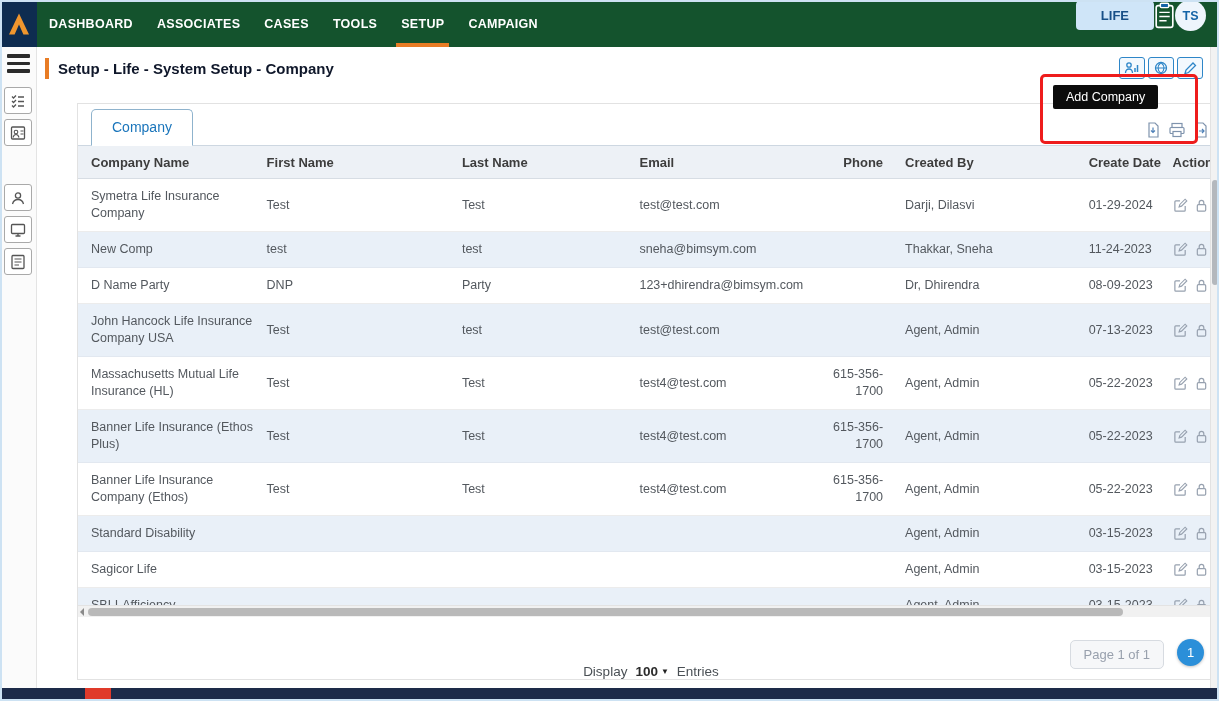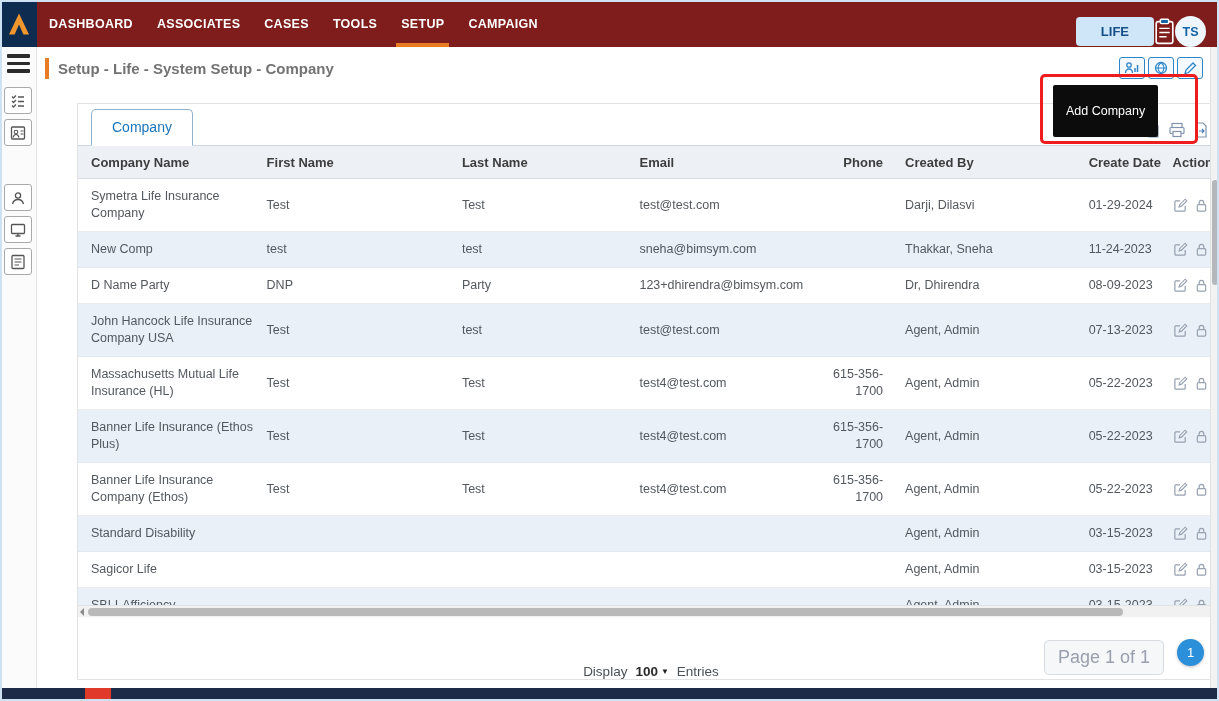--- a/index.html
+++ b/index.html
@@ -1,41 +1,41 @@
 <!DOCTYPE html>
 <html><head>
 <meta charset="utf-8">
 <style>
   * { margin:0; padding:0; box-sizing:border-box; }
   html,body { width:1219px; height:701px; }
   body { font-family:"Liberation Sans", sans-serif; position:relative; background:#fff; overflow:hidden; }
   .frame { position:absolute; inset:0; border:2px solid #cde2f3; pointer-events:none; z-index:99; }
 
   
-  .topnav { position:absolute; left:0; top:0; width:100%; height:47px; background:#7f1d1d; display:flex; align-items:flex-end; z-index:5; }
+  .topnav { position:absolute; left:0; top:0; width:100%; height:47px; background:#14532d; display:flex; align-items:flex-start; z-index:5; }
   .logo { width:37px; height:47px; background:#0e2c50; display:flex; align-items:center; justify-content:center; flex:none; }
   .nav-items { display:flex; height:100%; }
   .nav-item { position:relative; display:flex; align-items:center; padding:0 12px; color:#fff; font-size:12.5px; font-weight:700; letter-spacing:.3px; cursor:pointer; text-decoration:none; }
   .nav-item.active::after { content:""; position:absolute; left:7px; right:7px; bottom:0; height:4px; background:#e87c25; }
   .nav-right { margin-left:auto; display:flex; align-items:center; gap:0; padding-right:13px; }
   .life-btn { background:#cfe5f8; color:#174f87; font-weight:700; font-size:13px; padding:7px 25px; border-radius:4px; border:none; cursor:pointer; font-family:inherit; }
   .avatar { width:31px; height:31px; border-radius:50%; background:#eef5fc; color:#1564a7; font-size:12.5px; font-weight:700; display:flex; align-items:center; justify-content:center; cursor:pointer; }
 
   
   .sidebar { position:absolute; left:0; top:47px; width:37px; height:641px; background:#fbfbfb; border-right:1px solid #e4e4e4; z-index:4; }
   .hamburger { width:37px; height:32px; padding:7px 7px 0; cursor:pointer; }
   .hamburger div { height:3.5px; background:#2b2b2b; margin-bottom:4px; border-radius:1px; }
   .side-icons { display:flex; flex-direction:column; align-items:center; gap:5px; margin-top:8px; }
   .side-btn { width:28px; height:27px; border:1px solid #a9a9a9; border-radius:3px; background:#fff; display:flex; align-items:center; justify-content:center; cursor:pointer; }
   .side-gap { height:28px; }
 
   
   .header-row { position:absolute; left:37px; top:47px; width:1173px; height:42px; background:#fff; display:flex; align-items:center; }
   .crumb-bar { width:4px; height:21px; background:#e87c25; margin-left:8px; margin-right:9px; flex:none; }
-  .breadcrumb { color:#737373; font-size:15px; font-weight:700; }
+  .breadcrumb { color:#0f172a; font-size:15px; font-weight:700; }
   .hdr-icons { margin-left:auto; display:flex; gap:3px; padding-right:7px; }
   .hdr-icon-btn { width:26px; height:22px; border:1px solid #2e86c8; border-radius:3px; background:#f3f9fe; display:flex; align-items:center; justify-content:center; cursor:pointer; }
 
   
   .card { position:absolute; left:48px; top:103px; width:1148px; height:577px; background:#fff; border:1px solid #e2e2e2; z-index:3;margin-left:29px; }
   .tab-row { position:relative; height:42px; border-bottom:1px solid #cdd7e1; }
   .tab { position:absolute; left:13px; bottom:-1px; padding:9px 20px 10px; border:1px solid #8fb3cd; border-bottom:1px solid #fff; border-radius:5px 5px 0 0; color:#1a75bb; font-size:14px; background:#fff; cursor:pointer; }
   .export-icons { position:absolute; right:16px; bottom:7px; display:flex; gap:9px; }
   .export-icons span { cursor:pointer; display:inline-flex; }
 
@@ -60,26 +60,26 @@
   .vscroll-down { position:absolute; right:5px; top:488px; font-size:8px; color:#666; cursor:pointer; }
   .hscroll { position:absolute; left:0; top:501px; width:100%; height:12px; background:#f1f1f1; border-top:1px solid #e3e3e3; }
   .hthumb { position:absolute; left:10px; top:2px; width:1035px; height:8px; background:#b9b9b9; border-radius:4px; cursor:pointer; }
   .harrow { position:absolute; top:2px; width:0; height:0; border:4px solid transparent; cursor:pointer; }
   .harrow.left { left:2px; border-right-color:#8a8a8a; border-left-width:0; }
   .harrow.right { right:2px; border-left-color:#8a8a8a; border-right-width:0; }
 
   .card-footer { position:absolute; left:0; bottom:0; width:100%; height:50px; display:flex; align-items:flex-end; justify-content:center; gap:8px; font-size:13.5px; color:#4a5055; }
   .pagesize { display:flex; align-items:center; gap:3px; cursor:pointer; font-weight:700; color:#2b2b2b; }
   .caret { font-size:8px; color:#222; }
-  .page-info { position:absolute; right:60px; top:11px; border:1px solid #d7dbe1; background:#f6f7f9; color:#98a0ad; font-size:18px; padding:6px 13px; border-radius:5px; }
+  .page-info { position:absolute; right:60px; top:11px; border:1px solid #d7dbe1; background:#f6f7f9; color:#98a0ad; font-size:13px; padding:6px 13px; border-radius:5px; }
   .page-circle { position:absolute; right:20px; top:10px; width:27px; height:27px; border-radius:50%; background:#2b8fd9; color:#fff; font-size:13px; display:flex; align-items:center; justify-content:center; cursor:pointer; box-shadow:0 1px 3px rgba(0,0,0,.25); }
 
   
   .annotation-box { position:absolute; left:1040px; top:74px; width:158px; height:70px; border:3px solid #ee1c1c; border-radius:5px; z-index:20; pointer-events:none; }
-  .tooltip { position:absolute; left:1053px; top:85px; background:#0c0c0c; color:#fff; font-size:12.5px; padding:19px 13px; border-radius:2px; z-index:21; }
+  .tooltip { position:absolute; left:1053px; top:85px; background:#0c0c0c; color:#fff; font-size:12.5px; padding:5px 13px; border-radius:2px; z-index:21; }
 
   
   .page-scrollbar { position:absolute; right:0; top:47px; width:9px; height:641px; background:#f2f2f2; border-left:1px solid #e2e2e2; z-index:6; }
   .page-thumb { position:absolute; left:1px; top:133px; width:6px; height:105px; background:#b4b8bd; border-radius:3px; cursor:pointer; }
   .bottombar { position:absolute; left:0; bottom:0; width:100%; height:13px; background:#1d2b49; z-index:7; }
   .red-seg { position:absolute; left:85px; top:0; width:26px; height:13px; background:#e03a2a; }
 </style>
 </head>
 <body>
 

